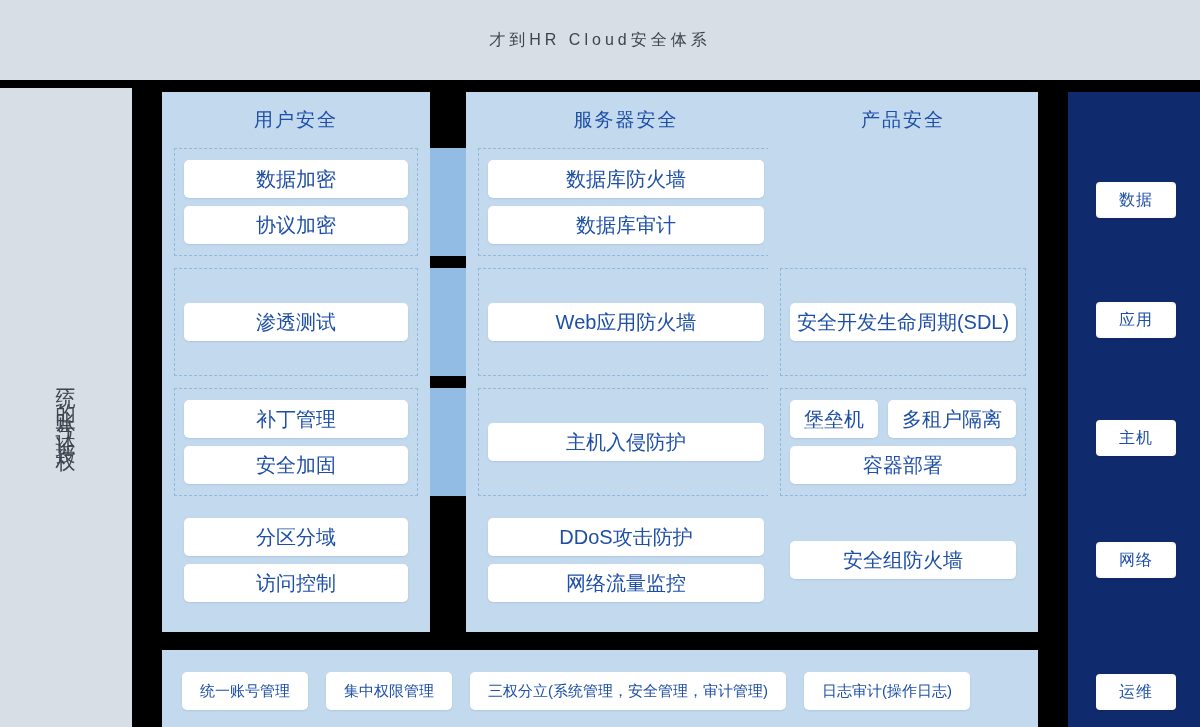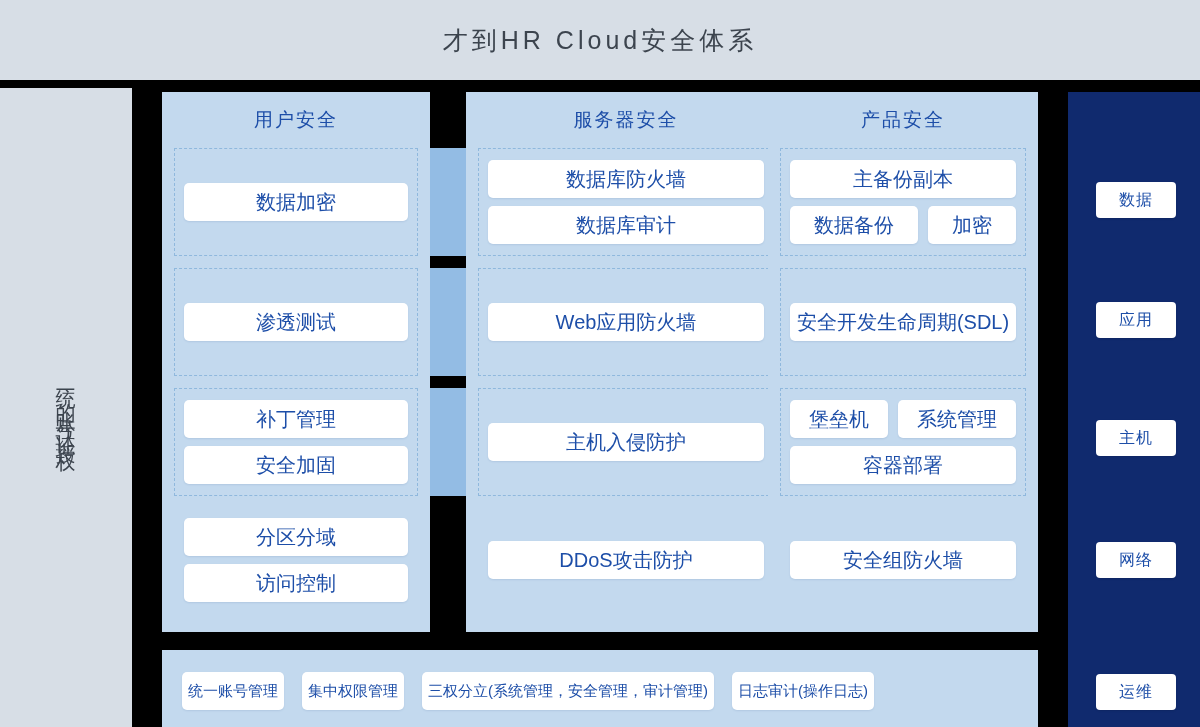--- a/index.html
+++ b/index.html
@@ -11,21 +11,21 @@
   }
   #root { position: relative; width: 1200px; height: 727px; background: #000; }
 
   
   .header {
     position: absolute; left: 0; top: 0; width: 1200px; height: 80px;
     background: #d7dee6;
     display: flex; align-items: center; justify-content: center;
   }
   .header-title {
-    font-size: 25px; color: #3c444e; letter-spacing: 4px; font-weight: 400;
+    font-size: 16px; color: #3c444e; letter-spacing: 4px; font-weight: 400;
     white-space: nowrap;
     text-align: center;
   }
 
   
   .left-panel {
     position: absolute; left: 0; top: 88px; width: 132px; height: 639px;
     background: #d7dee6;
     display: flex; align-items: center; justify-content: center;
   }
@@ -95,21 +95,21 @@
     background: #c3d9ee;
   }
   .bottom-row {
     position: absolute; left: 20px; right: 20px; top: 22px;
     display: flex; gap: 18px; align-items: center;
   }
   .bchip {
     height: 38px; background: #ffffff; border-radius: 5px;
     display: flex; align-items: center; justify-content: center;
     font-size: 15px; color: #1d4ea8; white-space: nowrap;
-    padding: 0 6px;
+    padding: 0 18px;
     box-shadow: 0 1px 2px rgba(20,60,120,0.10);
   }
 </style>
 </head>
 <body>
 
 <div id="root">
 
   <div class="header">
     <div class="header-title">才到HR Cloud安全体系</div>
@@ -128,20 +128,23 @@
       <div class="bridge" style="left: 734px; width: 34px; top: 388px; height: 108px;"></div>
     </div>
 
   <div class="col" id="col0">
       <div class="col-title">用户安全</div>
       <div class="band" style="top: 56px; height: 108px;">
         <div class="chips">
           <div class="chip-row">
             <div class="chip">数据加密</div>
           </div>
+          <div class="chip-row">
+            <div class="chip">协议加密</div>
+          </div>
         </div>
       </div>
       <div class="band" style="top: 176px; height: 108px;">
         <div class="chips">
           <div class="chip-row">
             <div class="chip">渗透测试</div>
           </div>
         </div>
       </div>
       <div class="band" style="top: 296px; height: 108px;">
@@ -189,48 +192,40 @@
           <div class="chip-row">
             <div class="chip">主机入侵防护</div>
           </div>
         </div>
       </div>
       <div class="band nodash" style="top: 408px; height: 120px;">
         <div class="chips">
           <div class="chip-row">
             <div class="chip">DDoS攻击防护</div>
           </div>
+          <div class="chip-row">
+            <div class="chip">网络流量监控</div>
+          </div>
         </div>
       </div>
     </div>
   <div class="col" id="col2">
       <div class="col-title">产品安全</div>
-      <div class="band" style="top: 56px; height: 108px;">
-        <div class="chips">
-          <div class="chip-row">
-            <div class="chip">主备份副本</div>
-          </div>
-          <div class="chip-row">
-            <div class="chip">数据备份</div>
-            <div class="chip">加密</div>
-          </div>
-        </div>
-      </div>
       <div class="band" style="top: 176px; height: 108px;">
         <div class="chips">
           <div class="chip-row">
             <div class="chip">安全开发生命周期(SDL)</div>
           </div>
         </div>
       </div>
       <div class="band" style="top: 296px; height: 108px;">
         <div class="chips">
           <div class="chip-row">
             <div class="chip">堡垒机</div>
-            <div class="chip">系统管理</div>
+            <div class="chip">多租户隔离</div>
           </div>
           <div class="chip-row">
             <div class="chip">容器部署</div>
           </div>
         </div>
       </div>
       <div class="band nodash" style="top: 408px; height: 120px;">
         <div class="chips">
           <div class="chip-row">
             <div class="chip">安全组防火墙</div>

